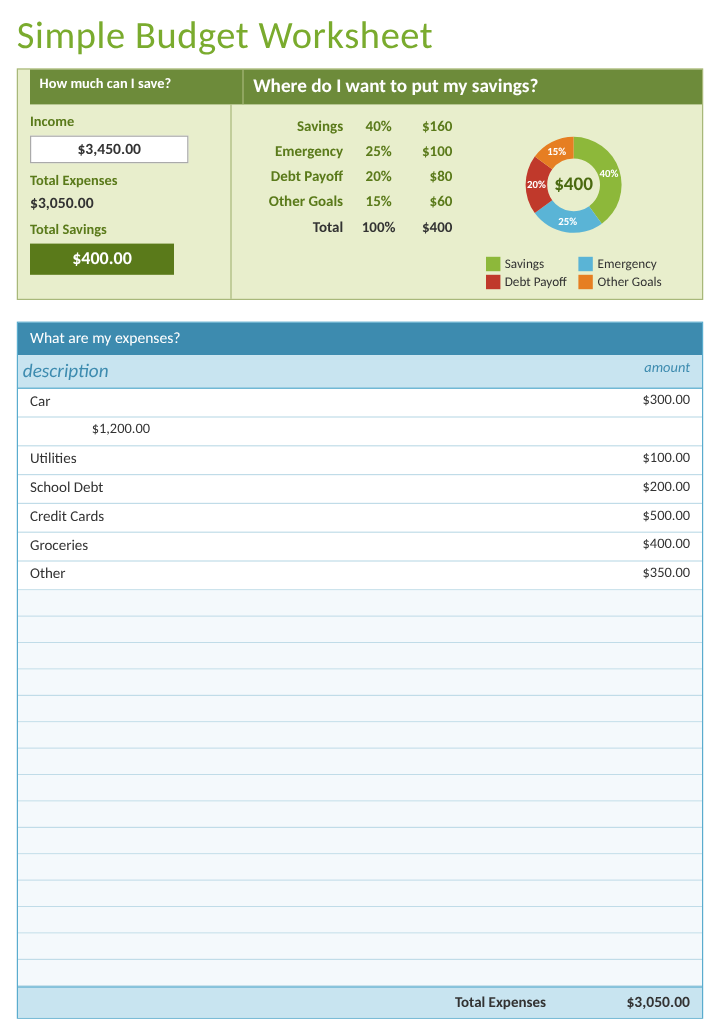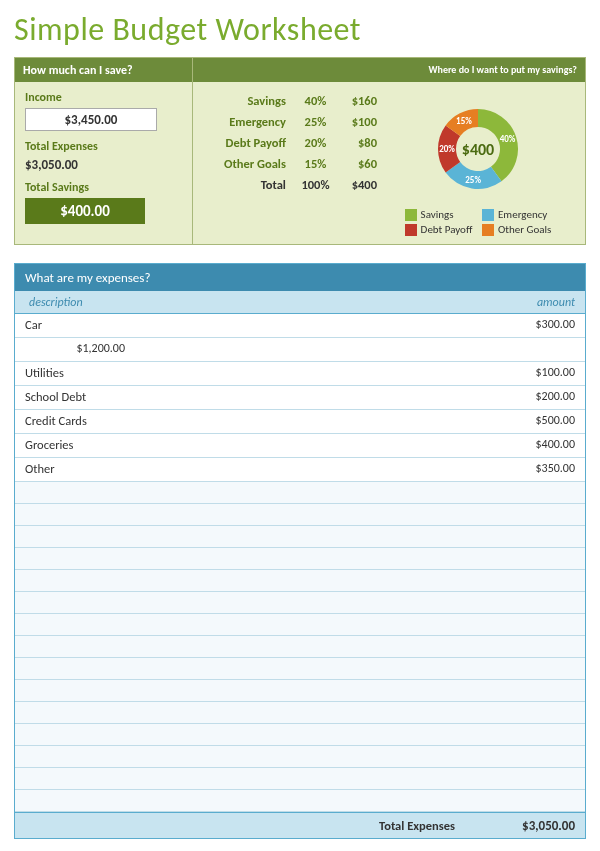--- a/index.html
+++ b/index.html
@@ -24,37 +24,38 @@
 
     
     .top-section {
       border: 1px solid #a8b87a;
       background: #e8eecc;
     }
 
     .top-header {
       display: flex;
       background: #6d8b3a;
+      margin-left: 10px;
     }
     .top-header-left {
       width: 178px;
       min-width: 178px;
       padding: 5px 8px;
       color: #fff;
       font-size: 12px;
       font-weight: bold;
       border-right: 1px solid #a8b87a;
     }
     .top-header-right {
       flex: 1;
       padding: 5px 8px;
       color: #fff;
-      font-size: 10px;
-      font-weight: bold;
-      text-align: right;
+      font-size: 16px;
+      font-weight: bold;
+      text-align: left;
     }
 
     .top-body {
       display: flex;
     }
 
     
     .left-panel {
       width: 178px;
       min-width: 178px;
@@ -172,23 +173,23 @@
       font-weight: normal;
     }
 
     .exp-subheader {
       display: flex;
       background: #c8e4f0;
       border-bottom: 1px solid #5aacce;
     }
     .exp-subheader .col-desc {
       flex: 1;
-      padding: 4px 14px;
+      padding: 4px 4px;
       color: #3d8baf;
-      font-size: 12px;
+      font-size: 16px;
       font-style: italic;
     }
     .exp-subheader .col-amt {
       width: 120px;
       text-align: right;
       padding: 4px 10px;
       color: #3d8baf;
       font-size: 12px;
       font-style: italic;
     }

